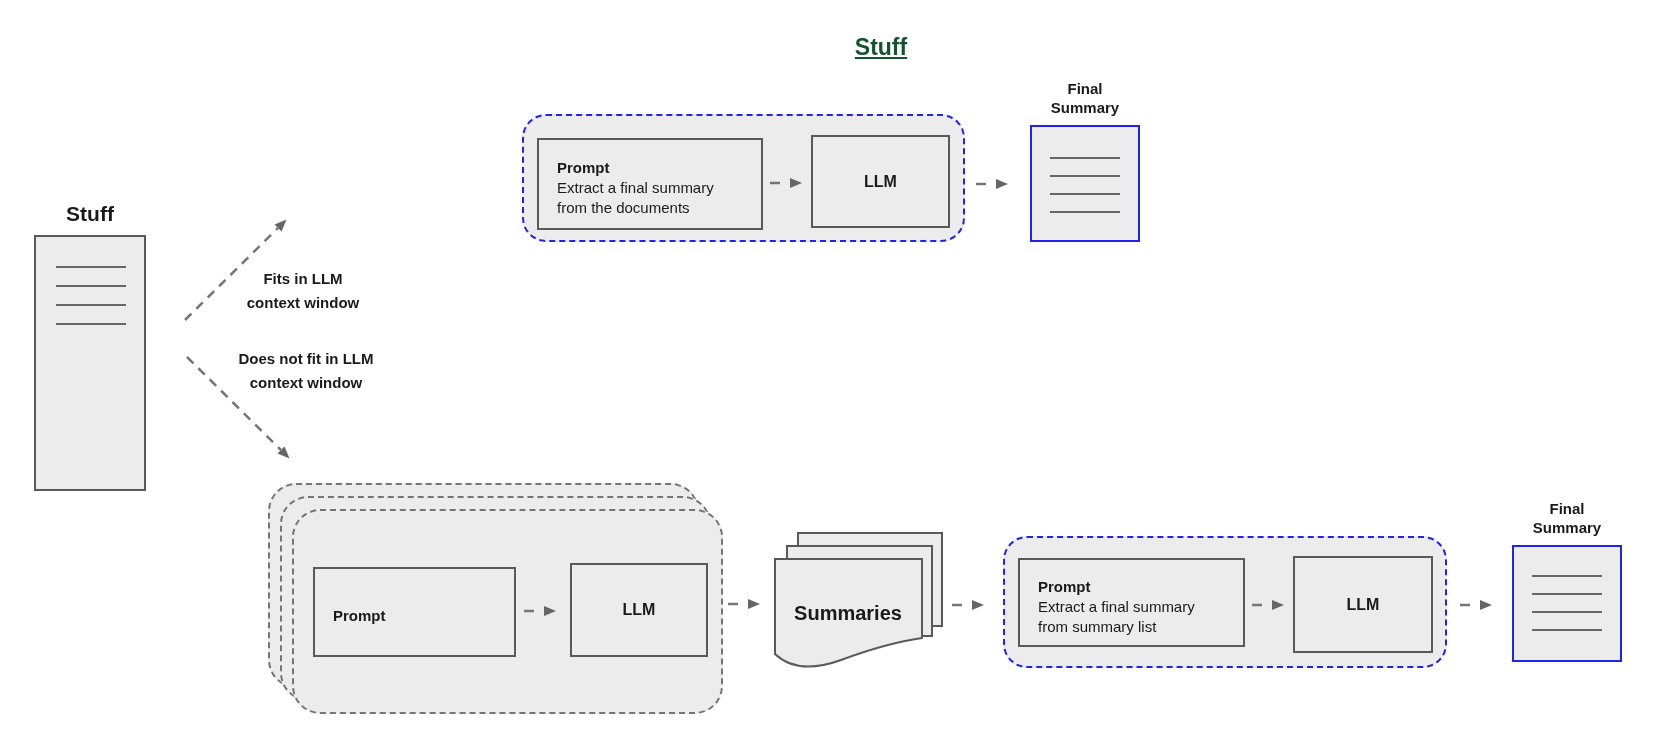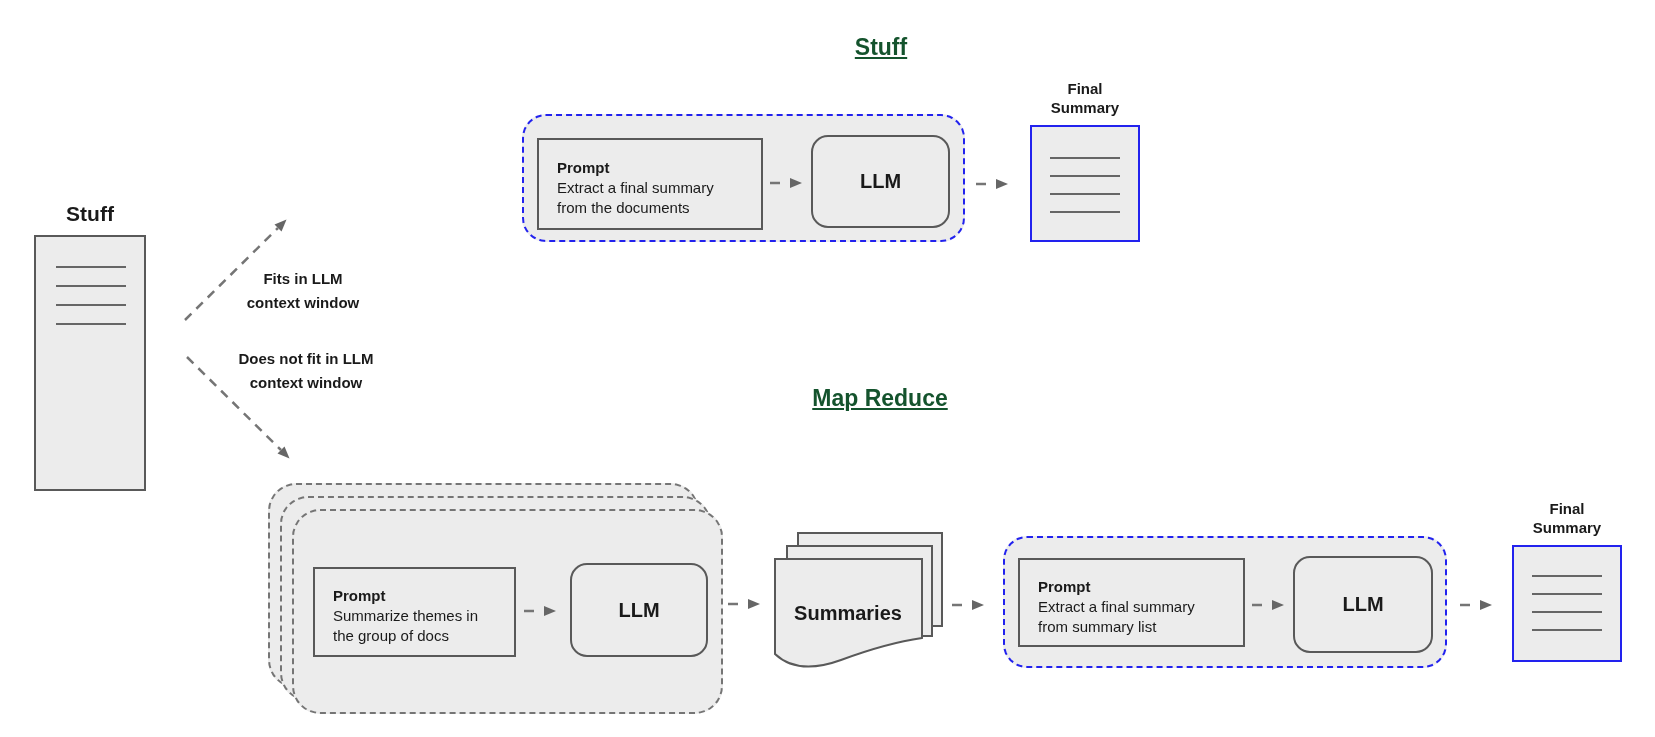--- a/index.html
+++ b/index.html
@@ -39,22 +39,21 @@
     position: absolute;
     box-sizing: border-box;
     background: #ececec;
     border: 2px solid #595959;
   }
   .llm-node {
     display: flex;
     align-items: center;
     justify-content: center;
     font-weight: bold;
-    font-size: 20px;
-    border-radius: 17px;
+    font-size: 16px;
   }
   .prompt-node {
     display: flex;
     flex-direction: column;
     justify-content: center;
     padding: 8px 8px 0 18px;
     font-size: 15px;
     line-height: 20px;
   }
   .prompt-title { font-weight: bold; }
@@ -158,30 +157,27 @@
 
   <div class="doc-box blue" style="left:1030px; top:125px; width:110px; height:117px;">
     <div class="doc-lines" style="left:18px; top:30px; width:70px;">
       <div class="doc-line tight"></div>
       <div class="doc-line tight"></div>
       <div class="doc-line tight"></div>
       <div class="doc-line tight"></div>
     </div>
   </div>
 
-  <div class="section-title" style="left:780px; top:385px; width:200px;">Map Reduce</div>
 
   <div class="group" style="left:268px; top:483px; width:431px; height:205px;"></div>
   <div class="group" style="left:280px; top:496px; width:431px; height:205px;"></div>
   <div class="group" style="left:292px; top:509px; width:431px; height:205px;"></div>
 
   <div class="node prompt-node" style="left:313px; top:567px; width:203px; height:90px;">
     <div class="prompt-title">Prompt</div>
-    <div class="prompt-body">Summarize themes in
-the group of docs</div>
   </div>
 
   <div class="node llm-node" style="left:570px; top:563px; width:138px; height:94px;">LLM</div>
 
   <div class="page" style="left:797px; top:532px; width:146px; height:95px;"></div>
   <div class="page" style="left:786px; top:545px; width:147px; height:92px;"></div>
   <svg class="abs" style="left:774px; top:558px; z-index:2;" width="150" height="116" viewBox="0 0 150 116">
     <path d="M1,1 H148 V80 C120,84 94,92 67,102 C45,110 19,113 1,96 Z" fill="#ececec" stroke="#595959" stroke-width="2"></path>
   </svg>
   <div class="summaries-label" style="left:774px; top:602px; width:148px; z-index:3;">Summaries</div>

